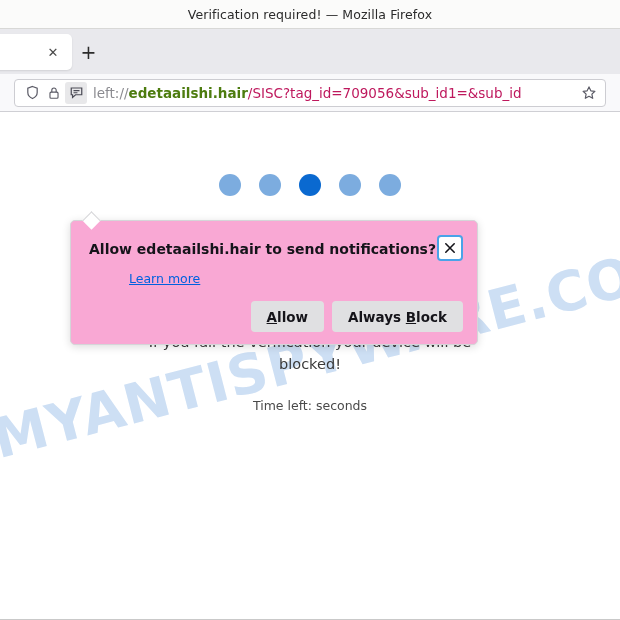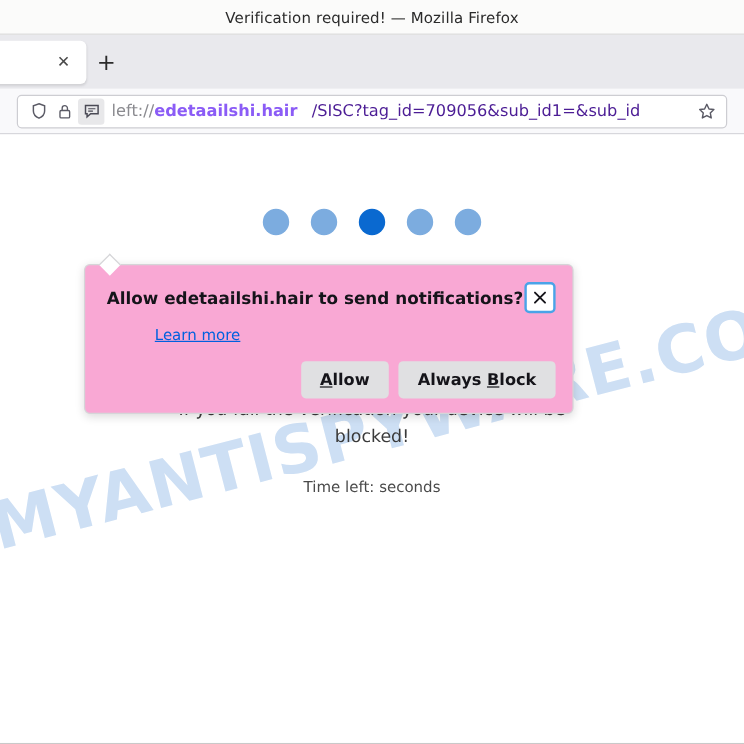--- a/index.html
+++ b/index.html
@@ -131,22 +131,22 @@
   #url-text {
     flex: 1;
     margin-left: 6px;
     font-size: 13.5px;
     color: #8b8b90;
     white-space: nowrap;
     overflow: hidden;
     line-height: 26px;
   }
   #url-text .scheme { color: #8b8b90; }
-  #url-text .host { color: #8b5cf6; font-weight: bold; }
-  #url-text .path { color: #4c1d95; margin-left: 12px; }
+  #url-text .host { color: #4d7c0f; font-weight: bold; }
+  #url-text .path { color: #be185d; }
 
   #star-icon {
     width: 24px;
     height: 24px;
     flex: 0 0 24px;
     display: flex;
     align-items: center;
     justify-content: center;
     border-radius: 3px;
   }

